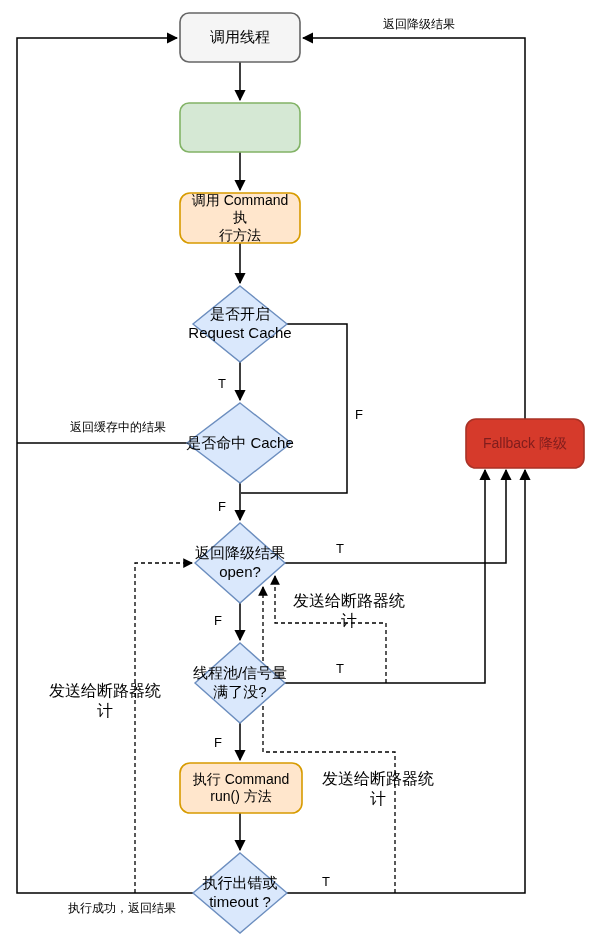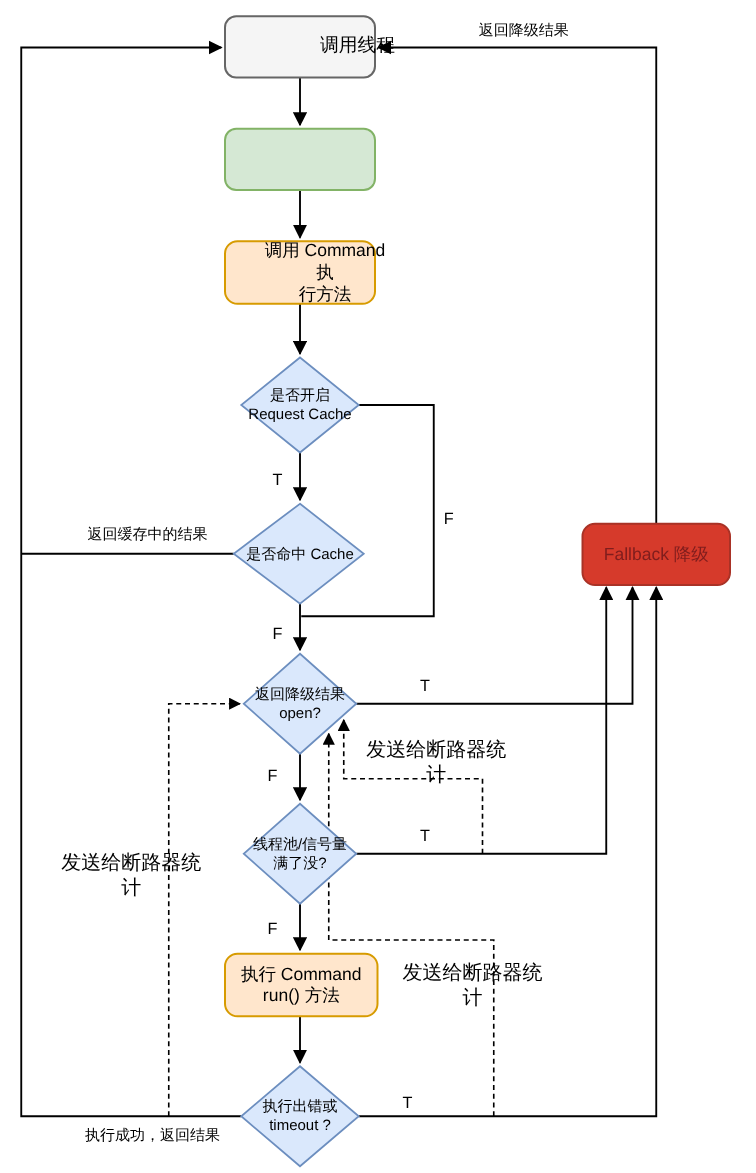--- a/index.html
+++ b/index.html
@@ -10,21 +10,21 @@
     font-family:"Liberation Sans","DejaVu Sans",sans-serif;
     color:#000;
     overflow:hidden;
   }
   #wires{position:absolute;left:0;top:0;z-index:1;}
   .txt{
     position:absolute;z-index:2;
     display:flex;align-items:center;justify-content:center;
     text-align:center;white-space:pre-line;line-height:1.25;
   }
-  .node-label{font-size:12px;}
+  .node-label{font-size:15px;}
   .box-label{font-size:15px;}
   .small-box-label{font-size:14px;}
   .fallback-label{font-size:14px;color:#7f1d1d;}
   .edge-label{font-size:13px;width:20px;height:16px;}
   .annot{font-size:12px;}
   .stats-label{font-size:16px;}
 </style>
 </head>
 <body>
 
@@ -66,22 +66,22 @@
     <rect x="180" y="193" width="120" height="50" rx="10" stroke-width="1.6" fill="#ffe6cc" stroke="#d79b00"></rect>
     <polygon points="240,286 287,324 240,362 193,324" stroke-width="1.4" fill="#dae8fc" stroke="#6c8ebf"></polygon>
     <polygon points="240,403 291,443 240,483 187,443" stroke-width="1.4" fill="#dae8fc" stroke="#6c8ebf"></polygon>
     <polygon points="240,523 285,563 240,603 195,563" stroke-width="1.4" fill="#dae8fc" stroke="#6c8ebf"></polygon>
     <polygon points="240,643 285,683 240,723 195,683" stroke-width="1.4" fill="#dae8fc" stroke="#6c8ebf"></polygon>
     <rect x="180" y="763" width="122" height="50" rx="10" stroke-width="1.6" fill="#ffe6cc" stroke="#d79b00"></rect>
     <polygon points="240,853 287,893 240,933 193,893" stroke-width="1.4" fill="#dae8fc" stroke="#6c8ebf"></polygon>
     <rect x="466" y="419" width="118" height="49" rx="10" stroke-width="1.6" fill="#d63a2b" stroke="#a93226"></rect>
   </svg>
 
-  <div class="txt box-label" style="left:180px;top:13px;width:120px;height:49px;padding-left:46px;">调用线程</div>
-  <div class="txt small-box-label" style="left:184px;top:193px;width:112px;height:50px;margin-left:20px;">调用 Command 执
+  <div class="txt box-label" style="left:180px;top:13px;width:120px;height:49px;">调用线程</div>
+  <div class="txt small-box-label" style="left:184px;top:193px;width:112px;height:50px;">调用 Command 执
 行方法</div>
   <div class="txt node-label" style="left:178px;top:286px;width:124px;height:76px;">是否开启
 Request Cache</div>
   <div class="txt node-label" style="left:178px;top:405px;width:124px;height:76px;">是否命中 Cache</div>
   <div class="txt node-label" style="left:178px;top:525px;width:124px;height:76px;">返回降级结果
 open?</div>
   <div class="txt node-label" style="left:178px;top:645px;width:124px;height:76px;">线程池/信号量
 满了没?</div>
   <div class="txt small-box-label" style="left:184px;top:763px;width:114px;height:50px;">执行 Command
 run() 方法</div>

